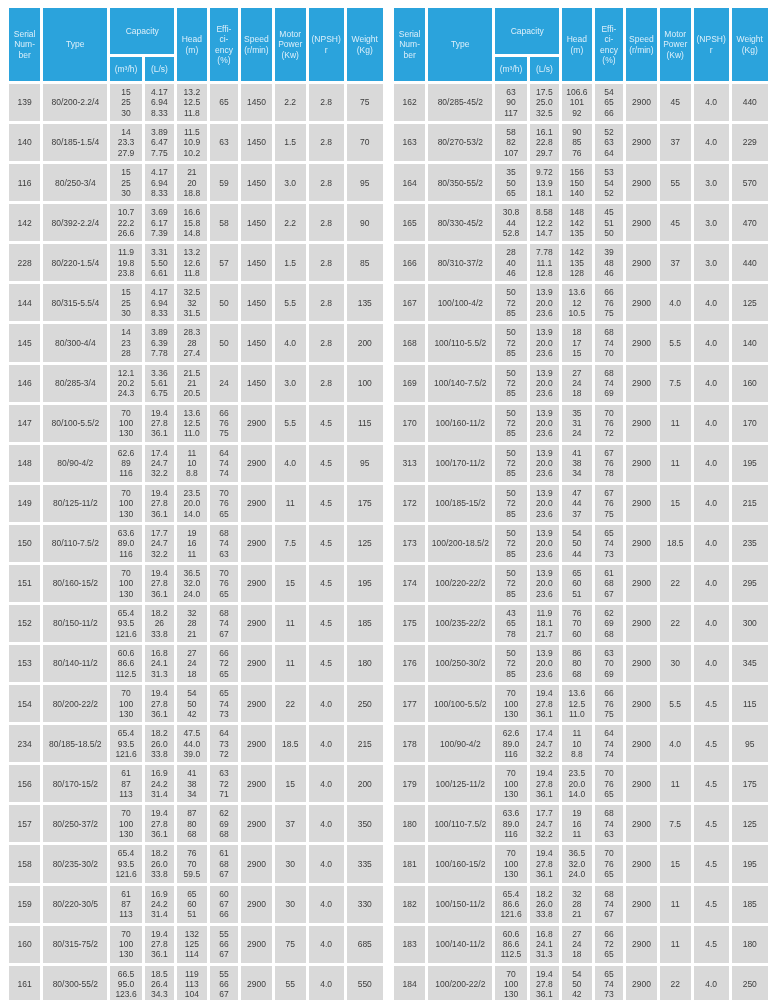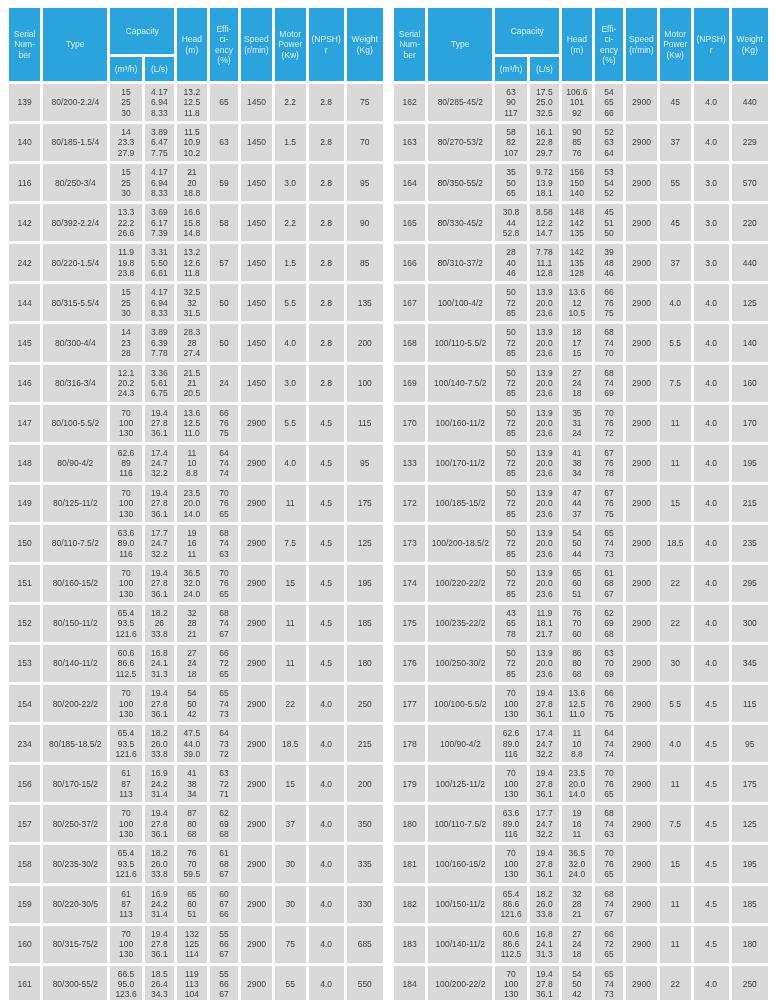--- a/index.html
+++ b/index.html
@@ -163,37 +163,37 @@
 18.8</td>
           <td class="col-eff">59</td>
           <td class="col-speed">1450</td>
           <td class="col-power">3.0</td>
           <td class="col-npsh">2.8</td>
           <td class="col-weight">95</td>
         </tr>
         <tr>
           <td class="col-sn">142</td>
           <td class="col-type">80/392-2.2/4</td>
-          <td class="col-m3h">13.3
+          <td class="col-m3h">10.7
 22.2
 26.6</td>
           <td class="col-ls">3.69
 6.17
 7.39</td>
           <td class="col-head">16.6
 15.8
 14.8</td>
           <td class="col-eff">58</td>
           <td class="col-speed">1450</td>
           <td class="col-power">2.2</td>
           <td class="col-npsh">2.8</td>
           <td class="col-weight">90</td>
         </tr>
         <tr>
-          <td class="col-sn">242</td>
+          <td class="col-sn">228</td>
           <td class="col-type">80/220-1.5/4</td>
           <td class="col-m3h">11.9
 19.8
 23.8</td>
           <td class="col-ls">3.31
 5.50
 6.61</td>
           <td class="col-head">13.2
 12.6
 11.8</td>
@@ -234,21 +234,21 @@
 28
 27.4</td>
           <td class="col-eff">50</td>
           <td class="col-speed">1450</td>
           <td class="col-power">4.0</td>
           <td class="col-npsh">2.8</td>
           <td class="col-weight">200</td>
         </tr>
         <tr>
           <td class="col-sn">146</td>
-          <td class="col-type">80/316-3/4</td>
+          <td class="col-type">80/285-3/4</td>
           <td class="col-m3h">12.1
 20.2
 24.3</td>
           <td class="col-ls">3.36
 5.61
 6.75</td>
           <td class="col-head">21.5
 21
 20.5</td>
           <td class="col-eff">24</td>
@@ -672,21 +672,21 @@
 14.7</td>
           <td class="col-head">148
 142
 135</td>
           <td class="col-eff">45
 51
 50</td>
           <td class="col-speed">2900</td>
           <td class="col-power">45</td>
           <td class="col-npsh">3.0</td>
-          <td class="col-weight">220</td>
+          <td class="col-weight">470</td>
         </tr>
         <tr>
           <td class="col-sn">166</td>
           <td class="col-type">80/310-37/2</td>
           <td class="col-m3h">28
 40
 46</td>
           <td class="col-ls">7.78
 11.1
 12.8</td>
@@ -775,21 +775,21 @@
 24</td>
           <td class="col-eff">70
 76
 72</td>
           <td class="col-speed">2900</td>
           <td class="col-power">11</td>
           <td class="col-npsh">4.0</td>
           <td class="col-weight">170</td>
         </tr>
         <tr>
-          <td class="col-sn">133</td>
+          <td class="col-sn">313</td>
           <td class="col-type">100/170-11/2</td>
           <td class="col-m3h">50
 72
 85</td>
           <td class="col-ls">13.9
 20.0
 23.6</td>
           <td class="col-head">41
 38
 34</td>

